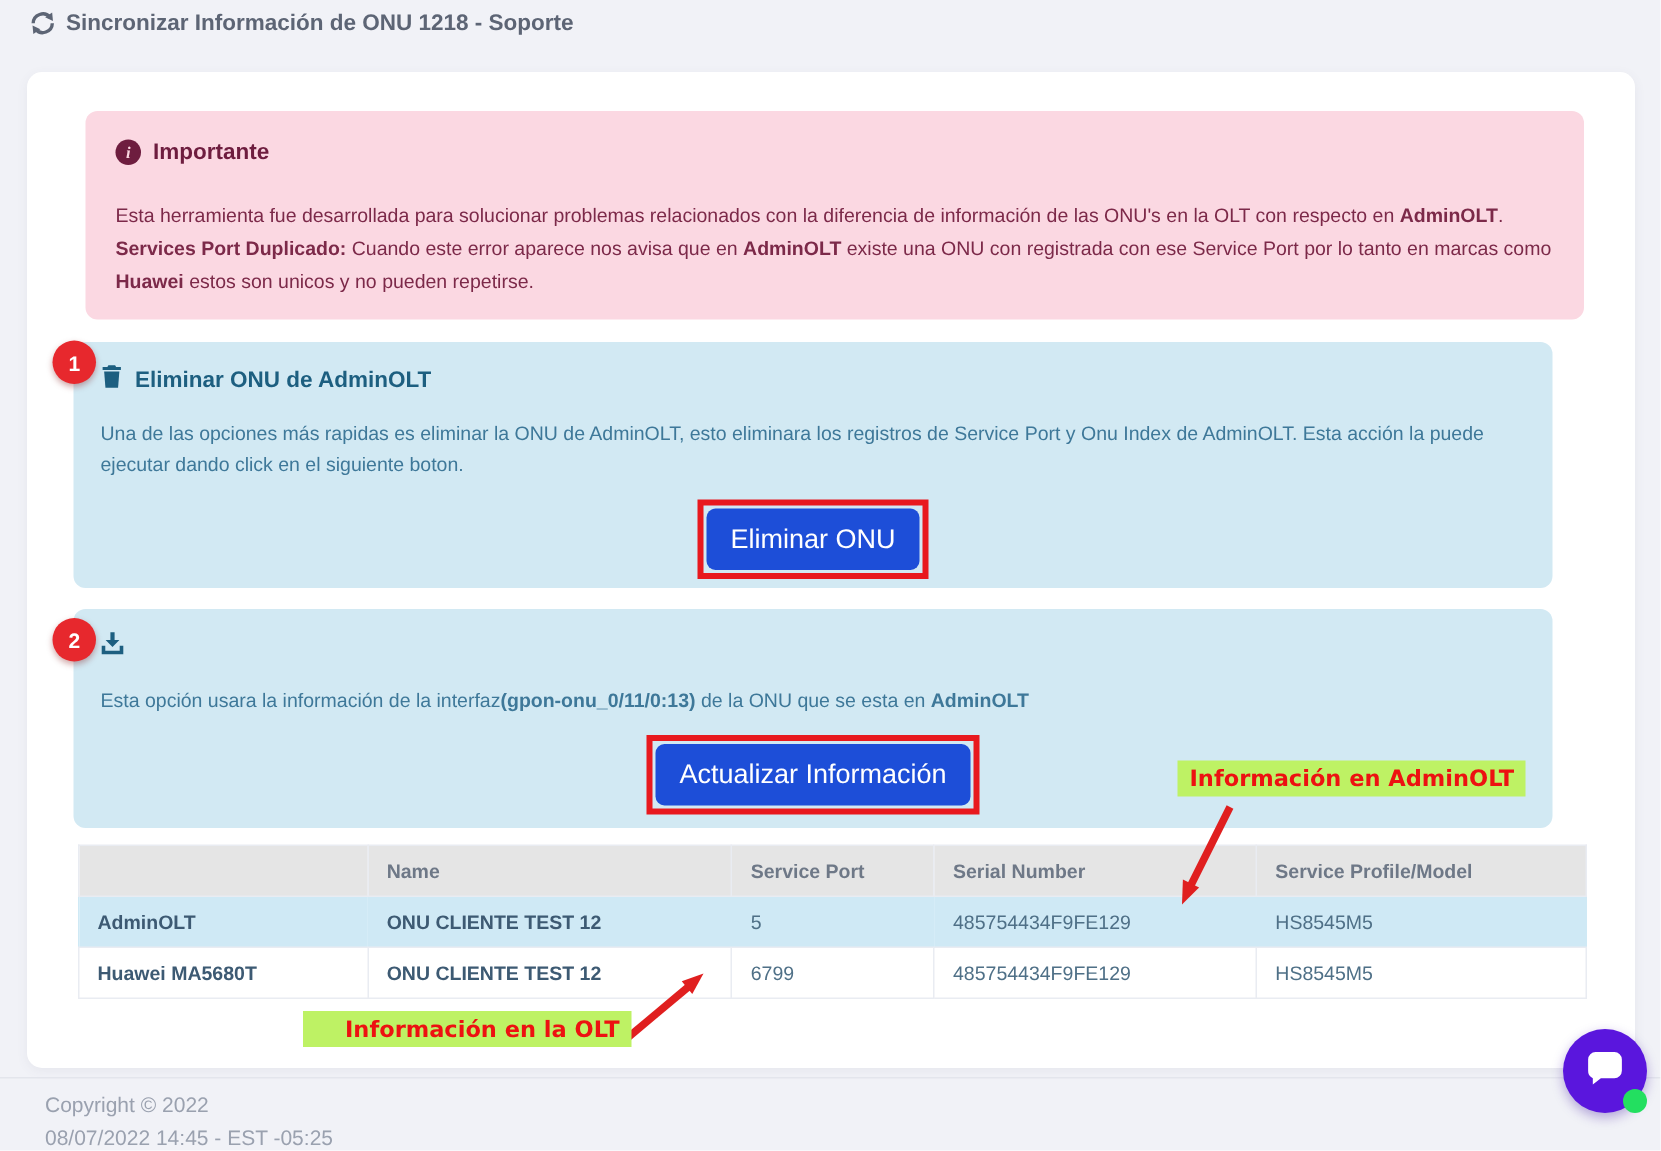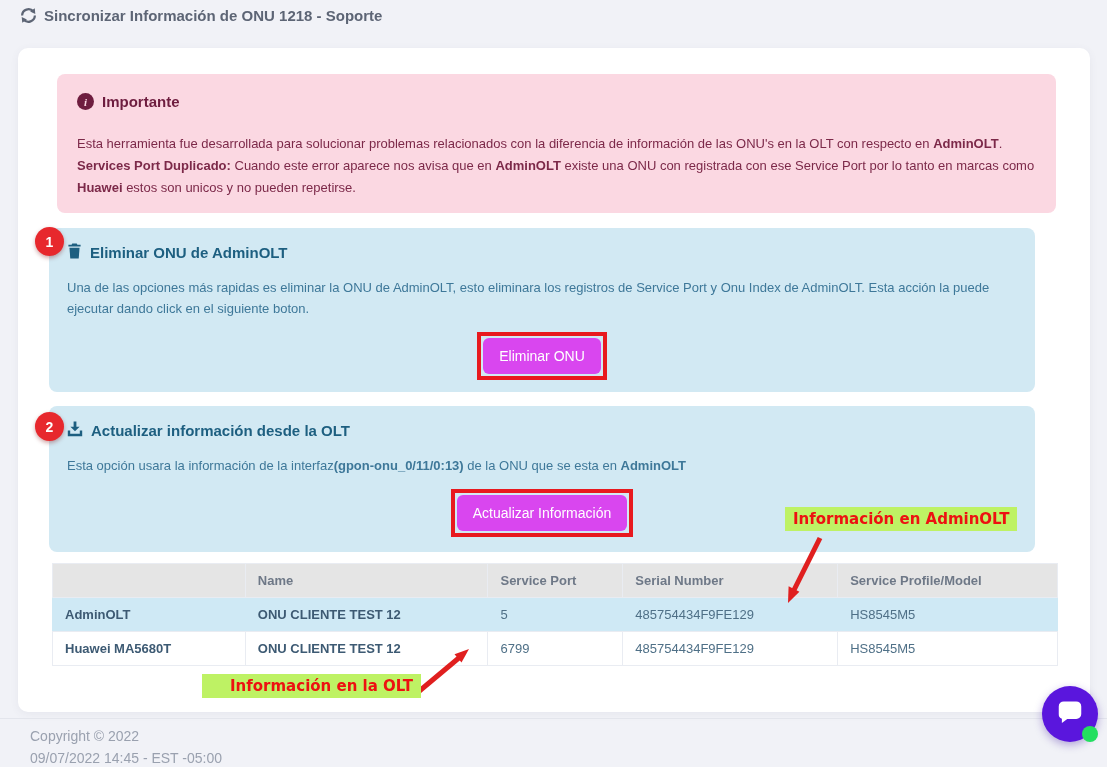--- a/index.html
+++ b/index.html
@@ -56,23 +56,23 @@
     display:flex; align-items:center; gap:8px;
     font-size:15px; font-weight:bold; color:#1d5f80;
   }
   .sec-body { margin-top:15px; font-size:13px; line-height:21px; color:#3e7899; }
   .btn-row { text-align:center; margin-top:13px; }
   .red-outline {
     display:inline-block; border:4px solid #e8191e; padding:2px; background:transparent;
   }
   .btn-purple {
     display:inline-block; border:none; cursor:pointer;
-    background:#d946ef; color:#ffffff;
+    background:#1d4ed8; color:#ffffff;
     font-family:"Liberation Sans", sans-serif;
-    font-size:14px; padding:10px 16px; border-radius:6px;
+    font-size:18px; padding:10px 16px; border-radius:6px;
   }
   
   .data-table {
     position:absolute; left:34px; top:515px; width:1006px;
     border-collapse:collapse; font-size:13px;
   }
   .data-table th, .data-table td {
     border:1px solid #e9ecf2; padding:9px 12px; text-align:left;
   }
   .data-table th {
@@ -167,21 +167,20 @@
   </div>
 
   <div class="section section-2">
     <div class="sec-title">
       <span>
         <svg width="16" height="16" viewBox="0 0 16 16" fill="#1d5f80">
           <path d="M6.6 0.5h2.8v5.2h3.2L8 10.3 3.4 5.7h3.2z"></path>
           <path d="M0.8 9.5h2.4v3.3h9.6V9.5h2.4v5.7H0.8z"></path>
         </svg>
       </span>
-      <span>Actualizar información desde la OLT</span>
     </div>
     <div class="sec-body"><span>Esta opción usara la información de la interfaz</span><b>(gpon-onu_0/11/0:13)</b><span> de la ONU que se esta en </span><b>AdminOLT</b></div>
     <div class="btn-row">
       <span class="red-outline">
         <button class="btn-purple">Actualizar Información</button>
       </span>
     </div>
   </div>
 
   <table class="data-table">
@@ -225,21 +224,21 @@
     <polygon points="788,603 799.4,591.7 788.6,586.3" stroke="none"></polygon>
   </g>
   <g stroke="#e01f1f" fill="#e01f1f">
     <line x1="417" y1="693" x2="460" y2="657" stroke-width="5"></line>
     <polygon points="469,649 461.5,662.6 454.5,654.2" stroke="none"></polygon>
   </g>
 </svg>
 
 <div class="footer-divider"></div>
 <div class="footer-copy">Copyright © 2022</div>
-<div class="footer-date">09/07/2022 14:45 - EST -05:00</div>
+<div class="footer-date">08/07/2022 14:45 - EST -05:25</div>
 
 <div class="chat-btn">
   <span>
     <svg width="30" height="30" viewBox="0 0 24 24" fill="#ffffff">
       <path d="M7 3.5h10a4 4 0 0 1 4 4v6a4 4 0 0 1-4 4h-7.2L5.5 20.8v-3.4A4 4 0 0 1 3 13.5v-6a4 4 0 0 1 4-4z"></path>
     </svg>
   </span>
   <span class="chat-online-dot"></span>
 </div>
 

